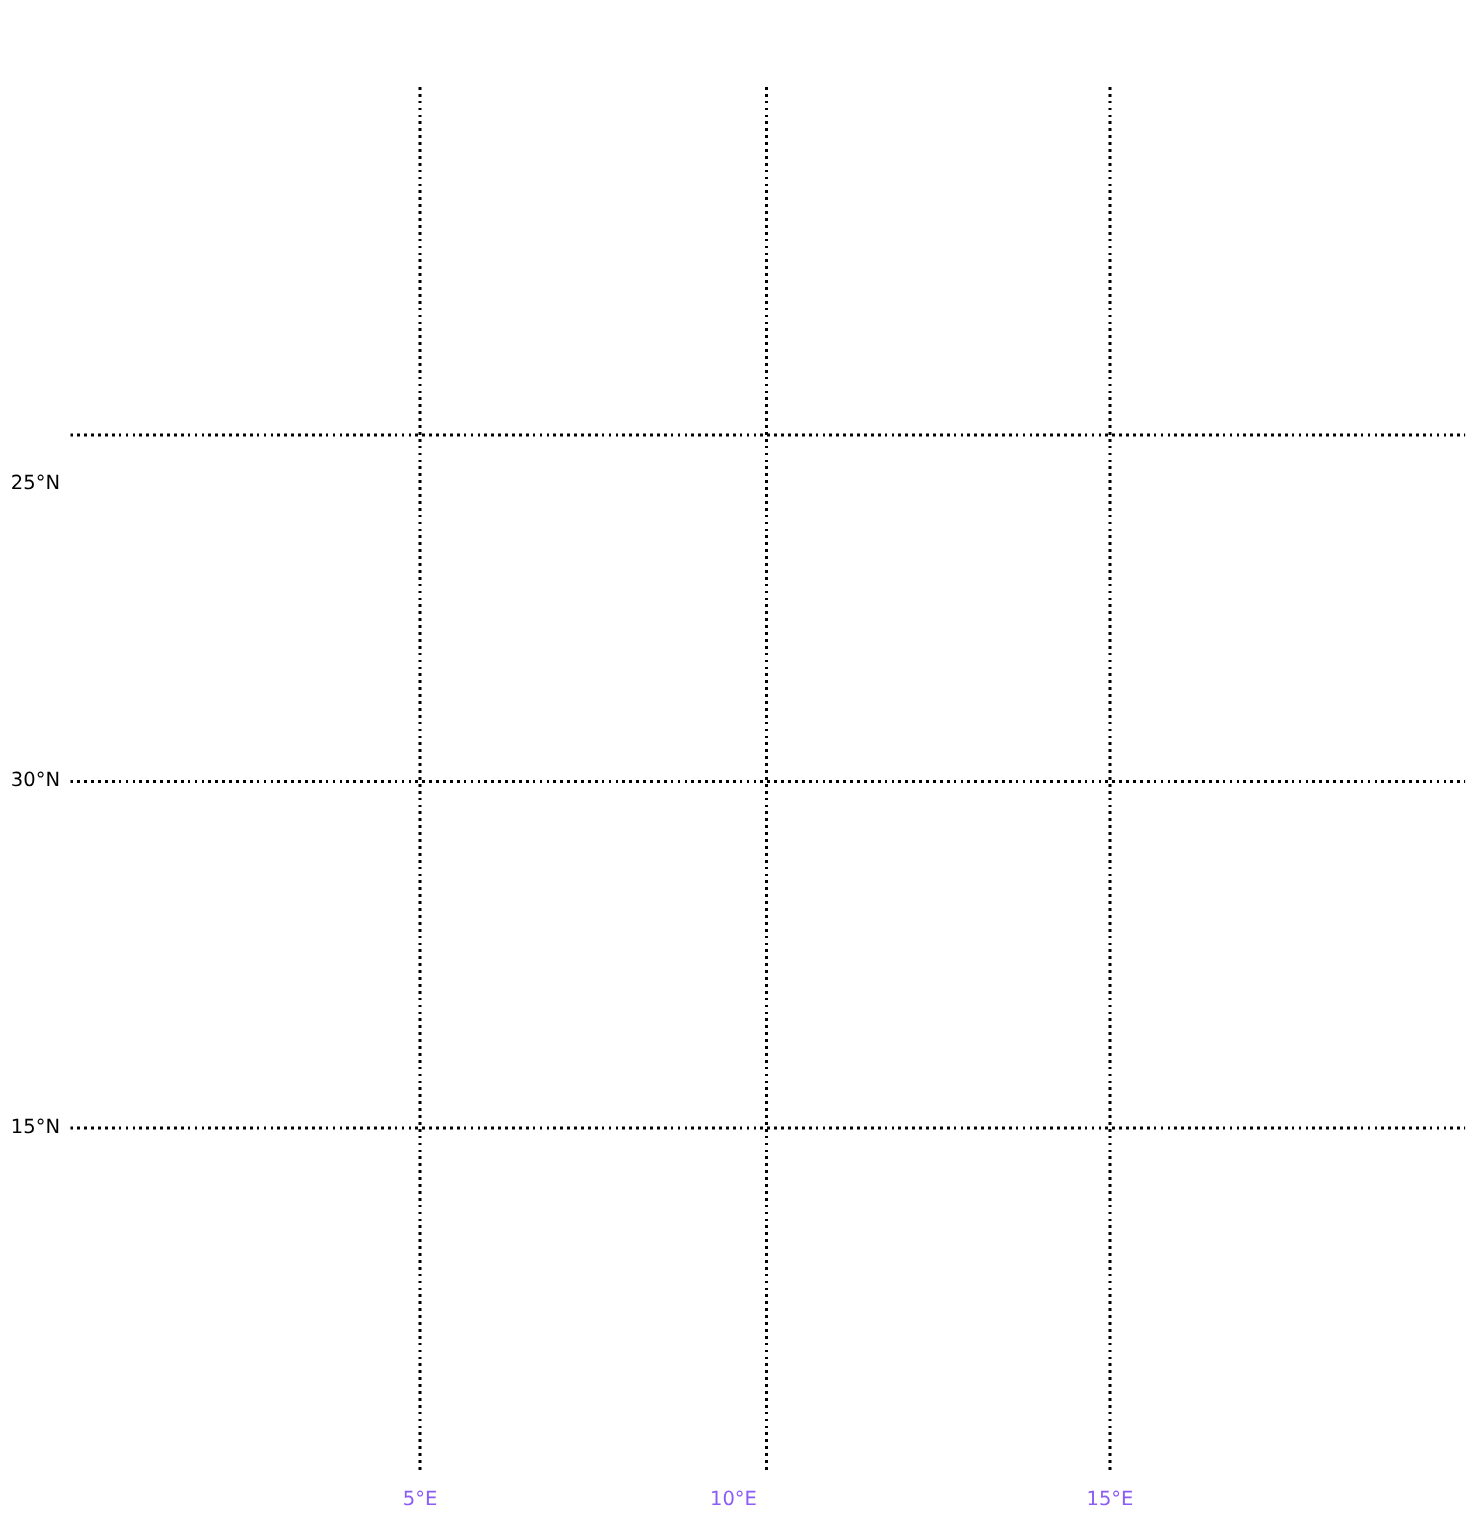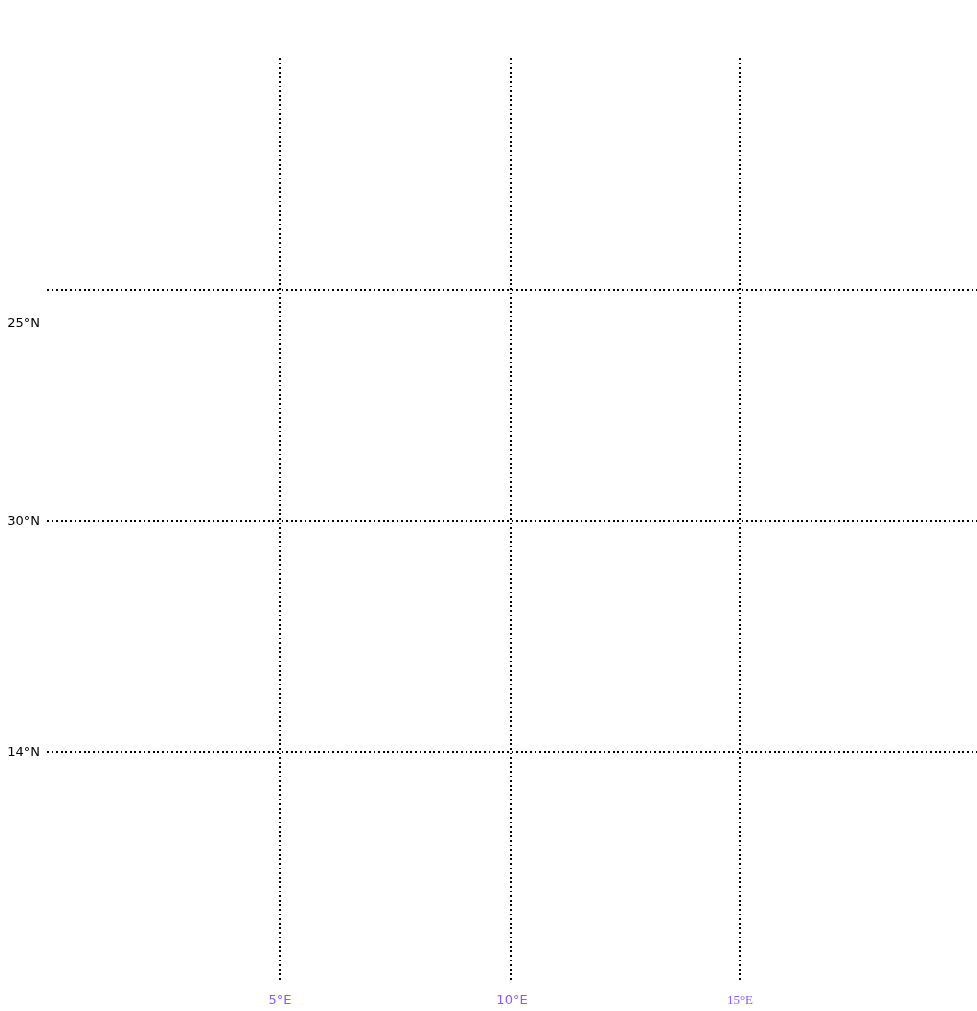--- a/index.html
+++ b/index.html
@@ -66,22 +66,22 @@
     top: 991px;
     width: 64px;
     height: 18px;
     font-size: 13px;
     line-height: 18px;
     text-align: center;
     color: #8b5cf6;
     white-space: nowrap;
   }
   .xtick-5e  { left: 248px; }
-  .xtick-10e { left: 480px; }
-  .xtick-15e { left: 708px; font-family: Liberation Serif, serif; }
+  .xtick-10e { left: 457px; }
+  .xtick-15e { left: 708px; }
   .plot-area {
     position: absolute;
     left: 47px;
     top: 58px;
     width: 930px;
     height: 924px;
     background: transparent;
   }
 </style>
 </head>
@@ -95,19 +95,19 @@
   <div class="gridline-h gl-h-25n"></div>
   <div class="gridline-h gl-h-20n"></div>
   <div class="gridline-h gl-h-15n"></div>
 
   <div class="gridline-v gl-v-5e"></div>
   <div class="gridline-v gl-v-10e"></div>
   <div class="gridline-v gl-v-15e"></div>
 
   <div class="ytick ytick-25n">25°N</div>
   <div class="ytick ytick-20n">30°N</div>
-  <div class="ytick ytick-15n">14°N</div>
+  <div class="ytick ytick-15n">15°N</div>
 
   <div class="xtick xtick-5e">5°E</div>
   <div class="xtick xtick-10e">10°E</div>
   <div class="xtick xtick-15e">15°E</div>
 
 </div>
 
 </body></html>

